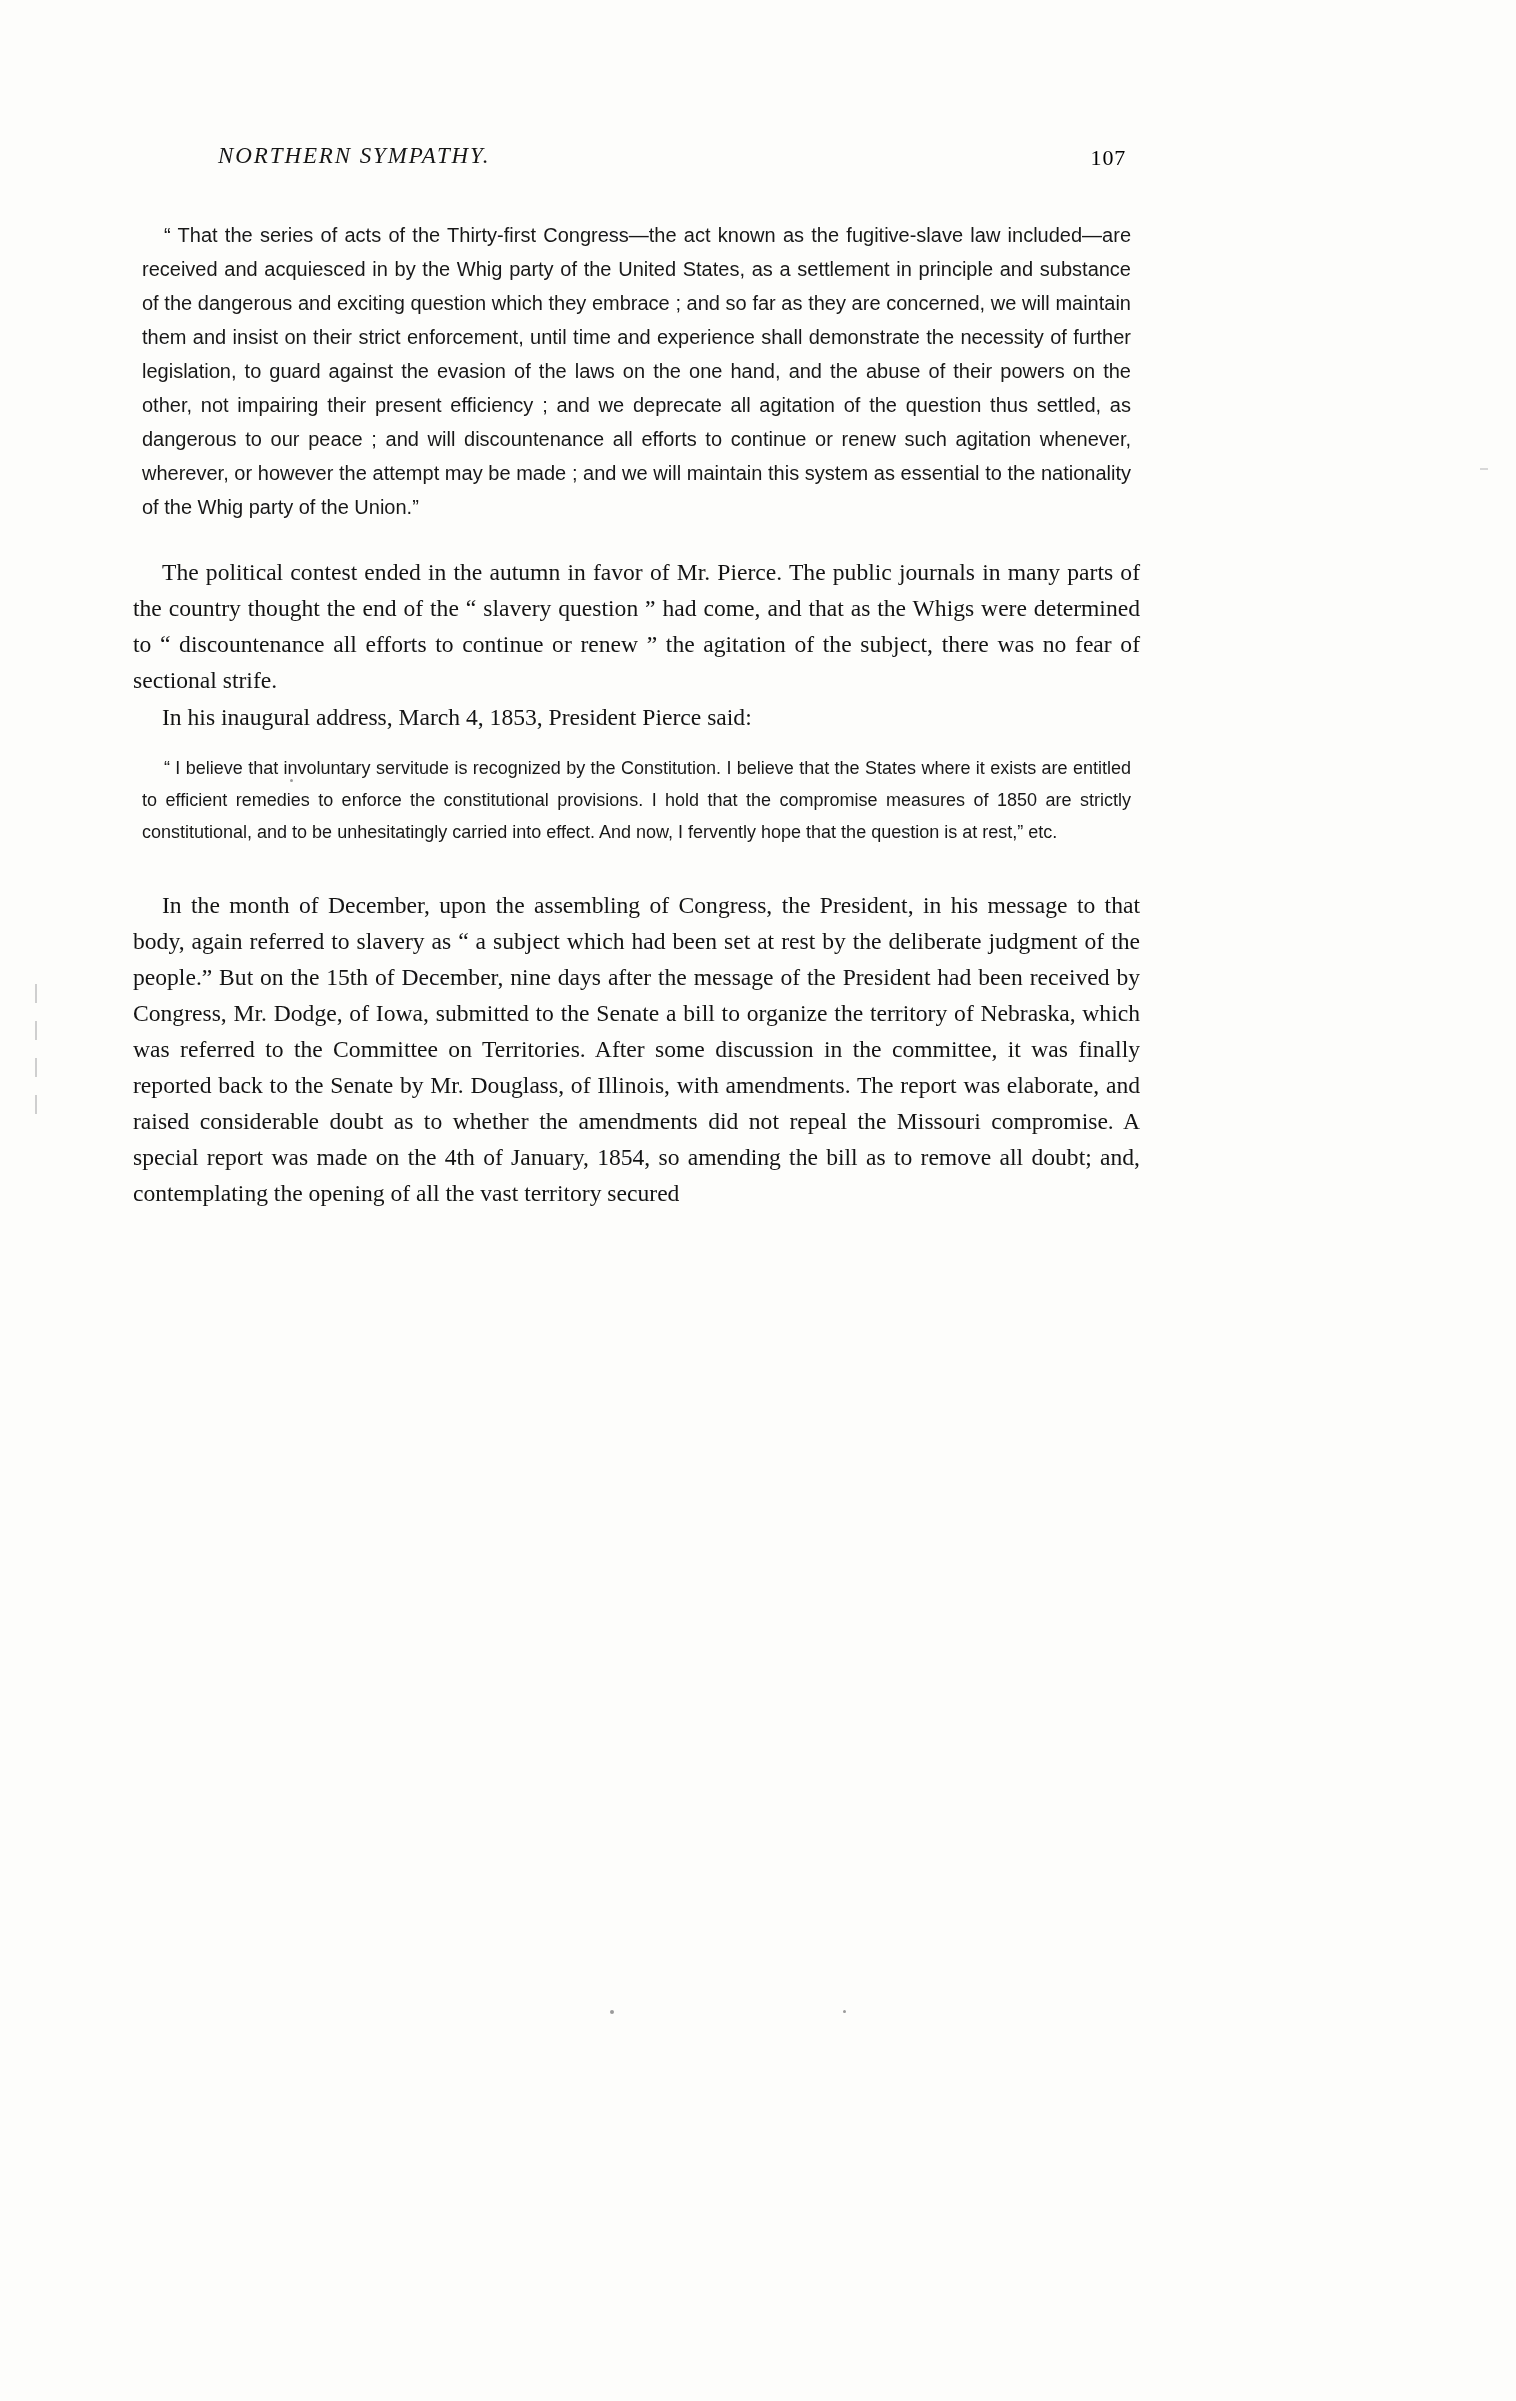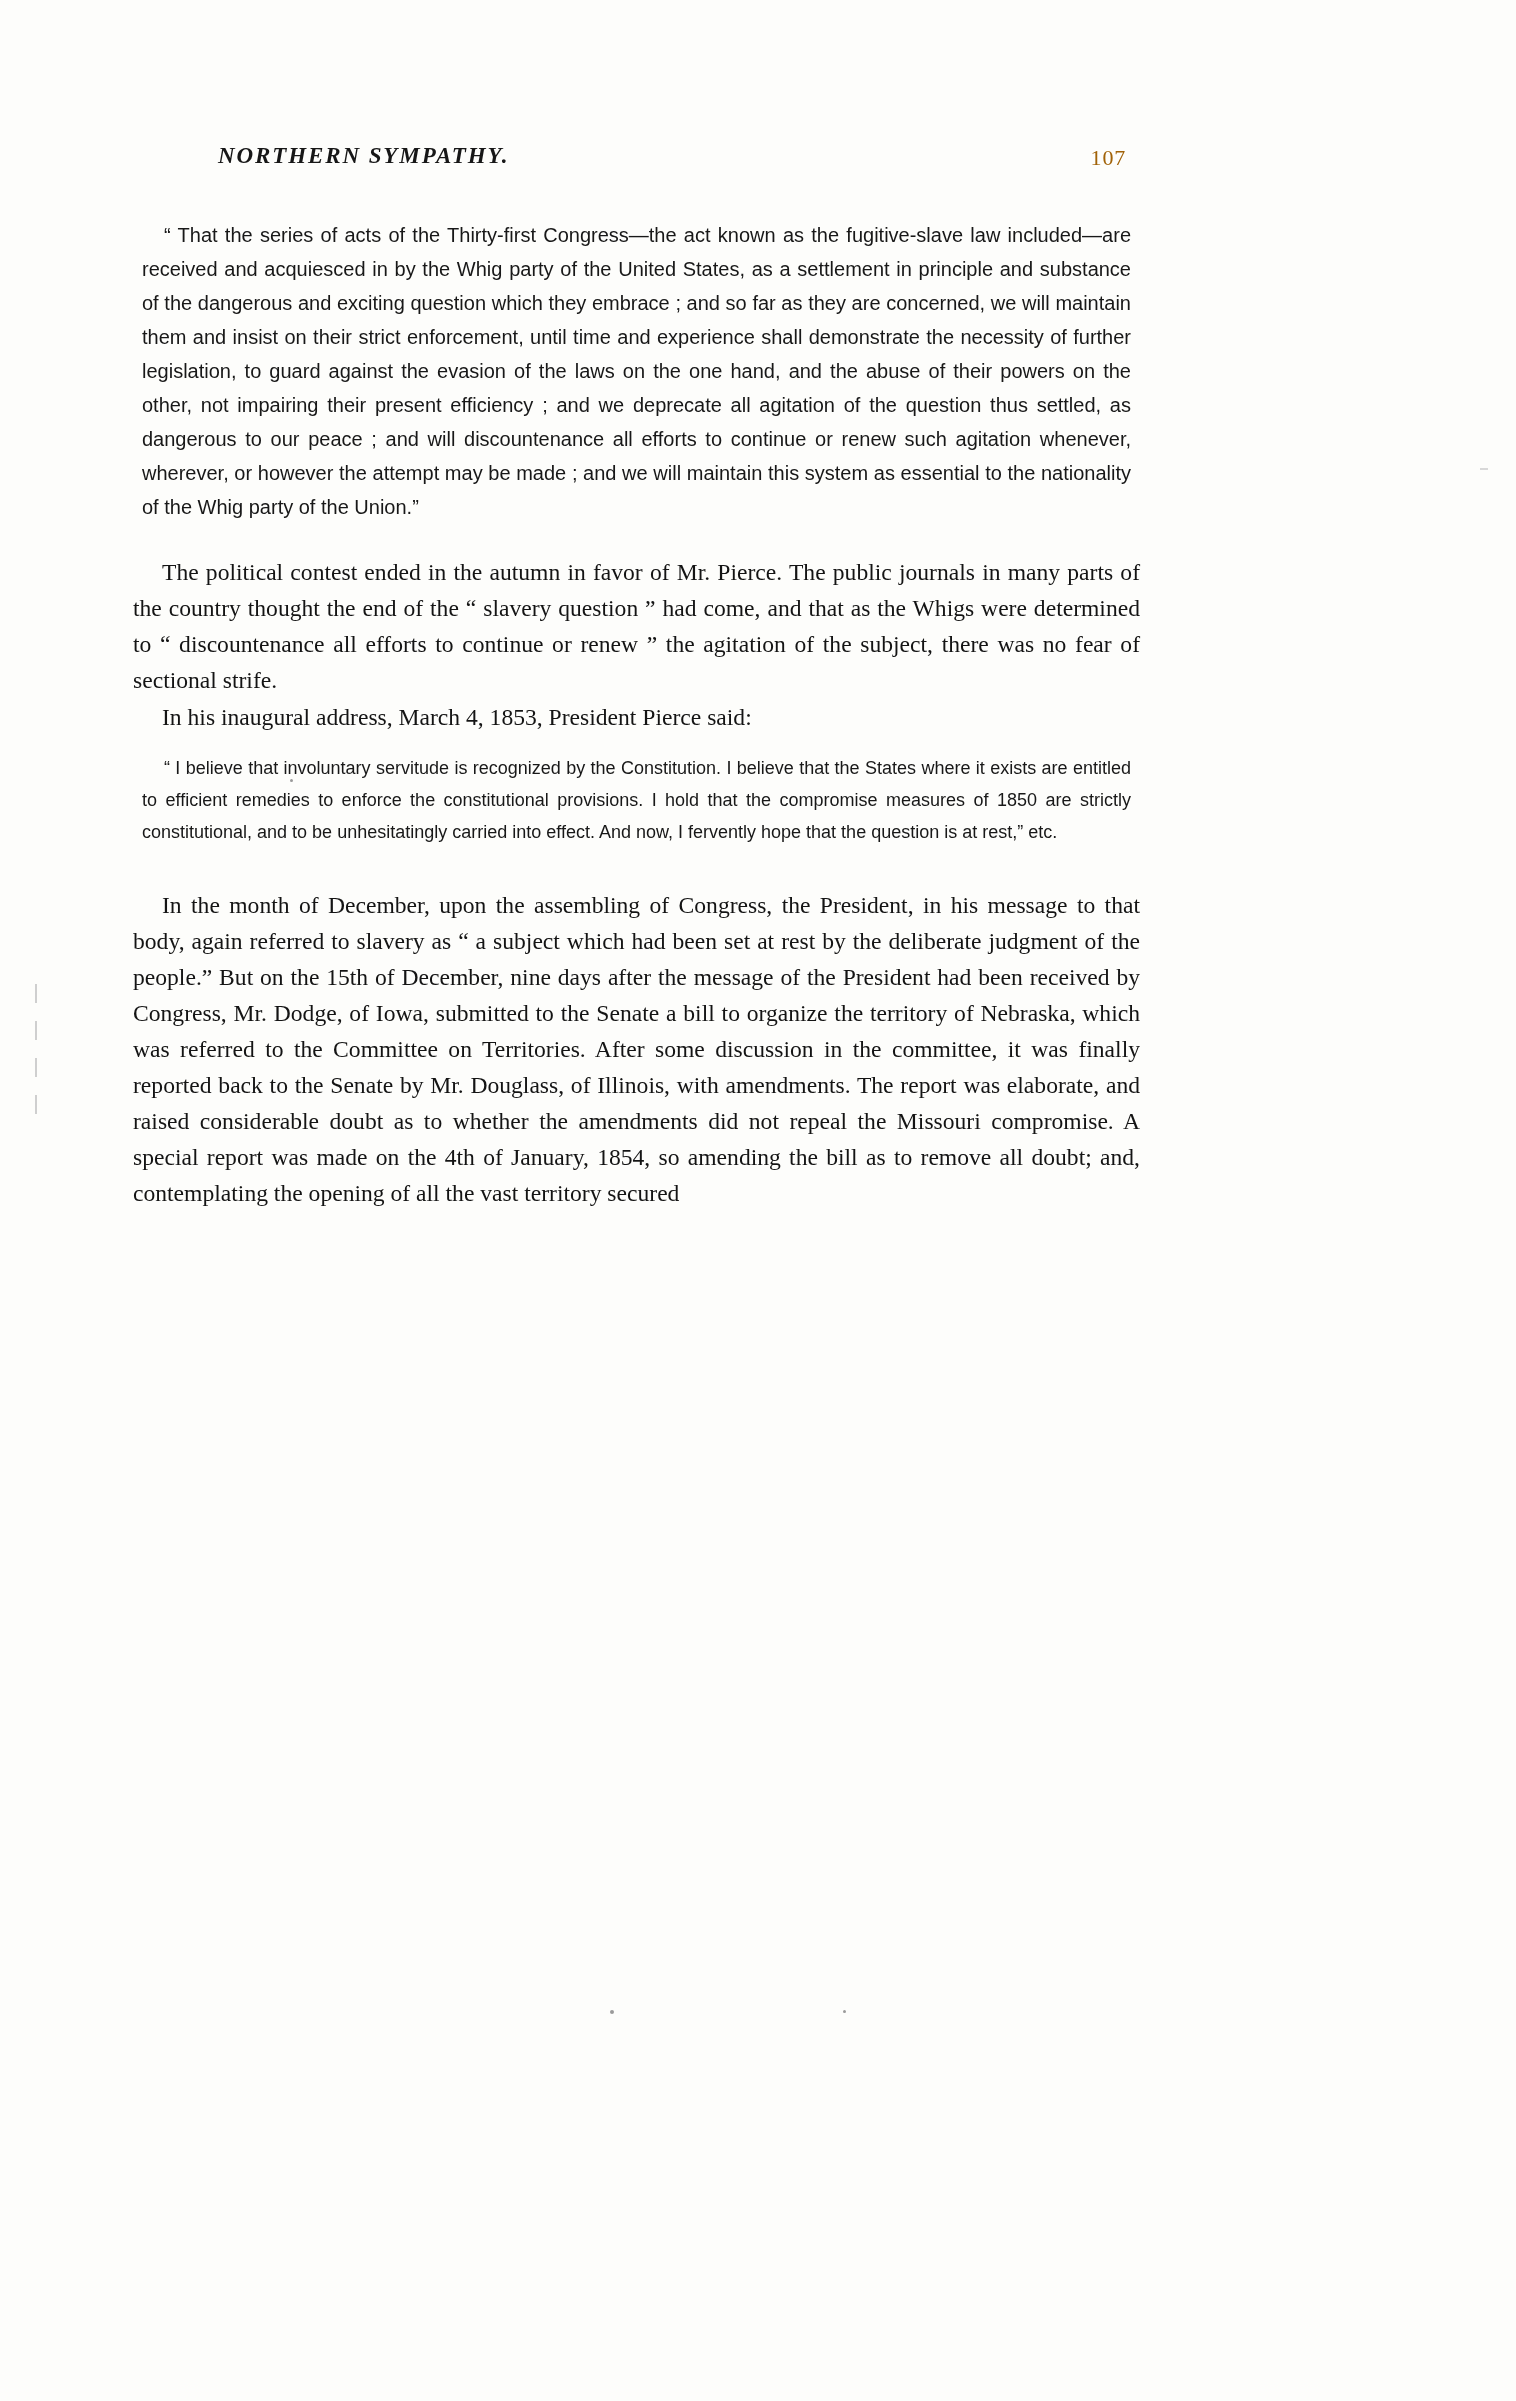--- a/index.html
+++ b/index.html
@@ -31,34 +31,34 @@
     position: relative;
     height: 51px;
     margin-bottom: 23.6px;
   }
   .running-head {
     position: absolute;
     left: 125px;
     top: 0;
     font-family: "Liberation Serif", serif;
     font-style: italic;
-    font-weight: 700;
+    font-weight: 400;
     font-size: 23px;
     letter-spacing: 1.9px;
     color: #171717;
     white-space: nowrap;
   }
   .folio {
     position: absolute;
     right: 54px;
     top: 1.7px;
     font-family: "Liberation Serif", serif;
     font-size: 22px;
     letter-spacing: 0.8px;
-    color: #a16207;
+    color: #000000;
   }
   .quote {
     font-family: Liberation Sans, sans-serif;
     font-size: 20px;
     line-height: 34px;
     text-align: justify;
     color: #181818;
     margin: 0 0 5px 0;
     padding: 0 49px 0 49px;
     text-indent: 22px;

